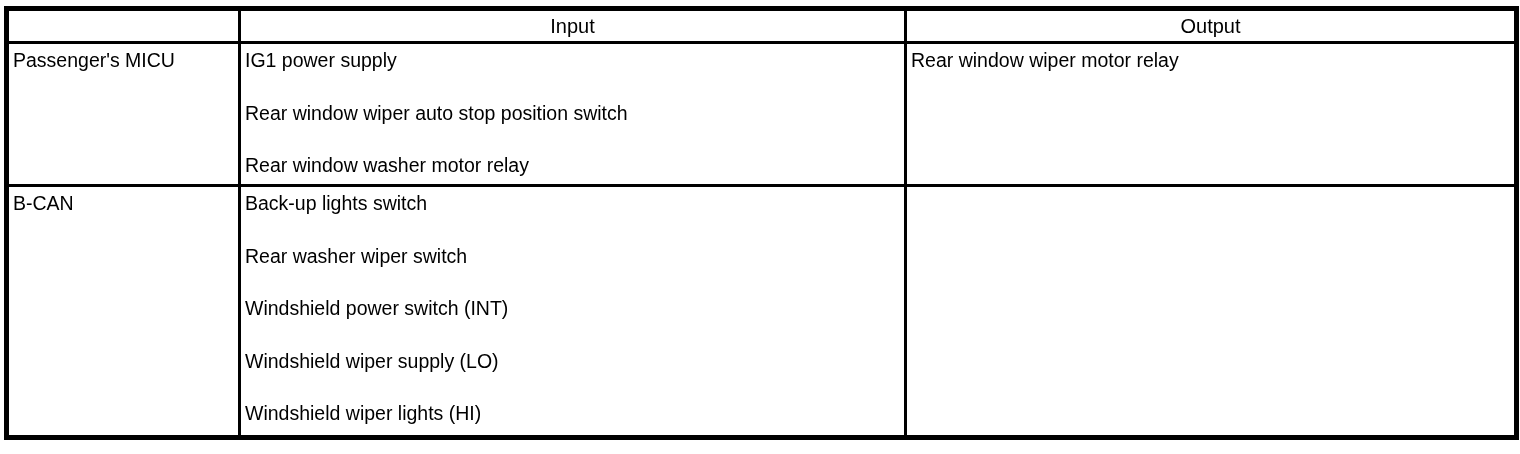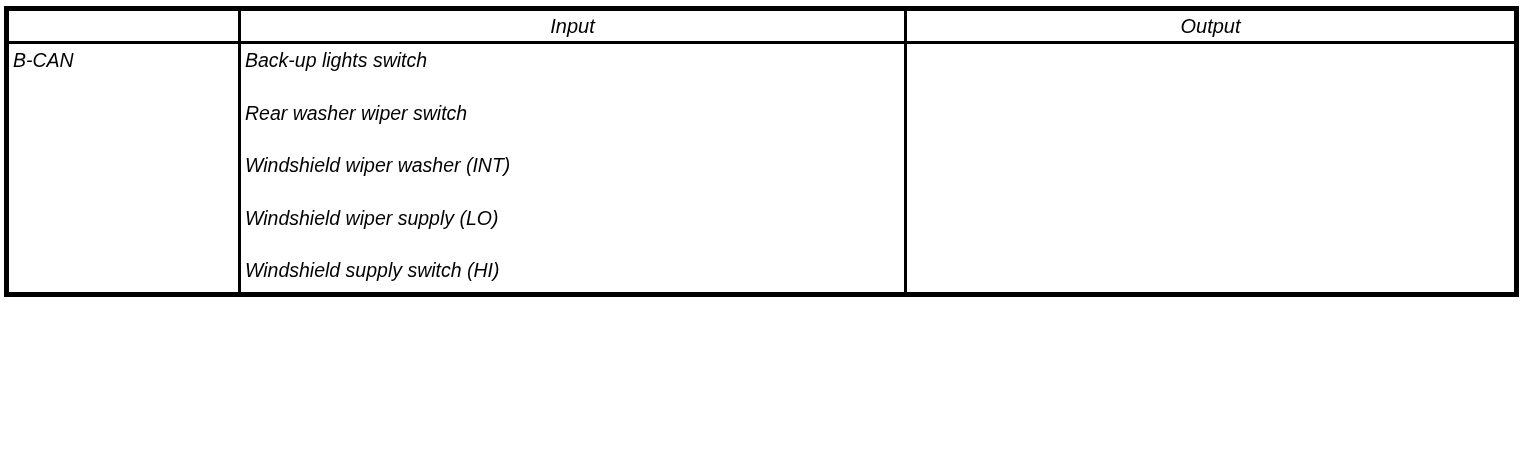--- a/index.html
+++ b/index.html
@@ -20,21 +20,20 @@
     background: #ffffff;
   }
   table.io-table {
     border-collapse: collapse;
     table-layout: fixed;
     width: 1510px;
     background: #ffffff;
   }
   table.io-table {
     border: 5px solid #000000;
-    font-style: italic;
   }
   table.io-table td {
     border: 3px solid #000000;
     box-sizing: border-box;
     overflow: hidden;
   }
   tr.header-row td {
     height: 34px;
     text-align: center;
     vertical-align: middle;
@@ -70,26 +69,37 @@
       <col style="width:611px">
     </colgroup>
     <thead>
       <tr class="header-row">
         <td></td>
         <td>Input</td>
         <td>Output</td>
       </tr>
     </thead>
     <tbody>
+      <tr class="row-1">
+        <td class="source-cell">Passenger's MICU</td>
+        <td>
+            <div class="cell-line">IG1 power supply</div>
+            <div class="cell-line">Rear window wiper auto stop position switch</div>
+            <div class="cell-line">Rear window washer motor relay</div>
+          </td>
+        <td>
+            <div class="cell-line">Rear window wiper motor relay</div>
+          </td>
+      </tr>
       <tr class="row-2">
         <td class="source-cell">B-CAN</td>
         <td>
             <div class="cell-line">Back-up lights switch</div>
             <div class="cell-line">Rear washer wiper switch</div>
-            <div class="cell-line">Windshield wiper washer (INT)</div>
+            <div class="cell-line">Windshield power switch (INT)</div>
             <div class="cell-line">Windshield wiper supply (LO)</div>
-            <div class="cell-line">Windshield supply switch (HI)</div>
+            <div class="cell-line">Windshield wiper lights (HI)</div>
           </td>
         <td></td>
       </tr>
     </tbody>
   </table>
 </div>
 
 </body></html>

